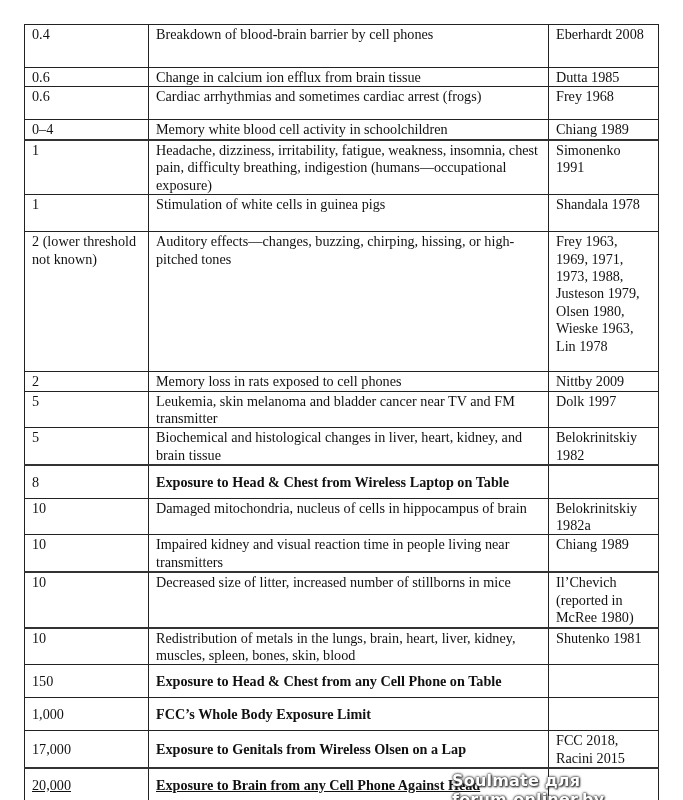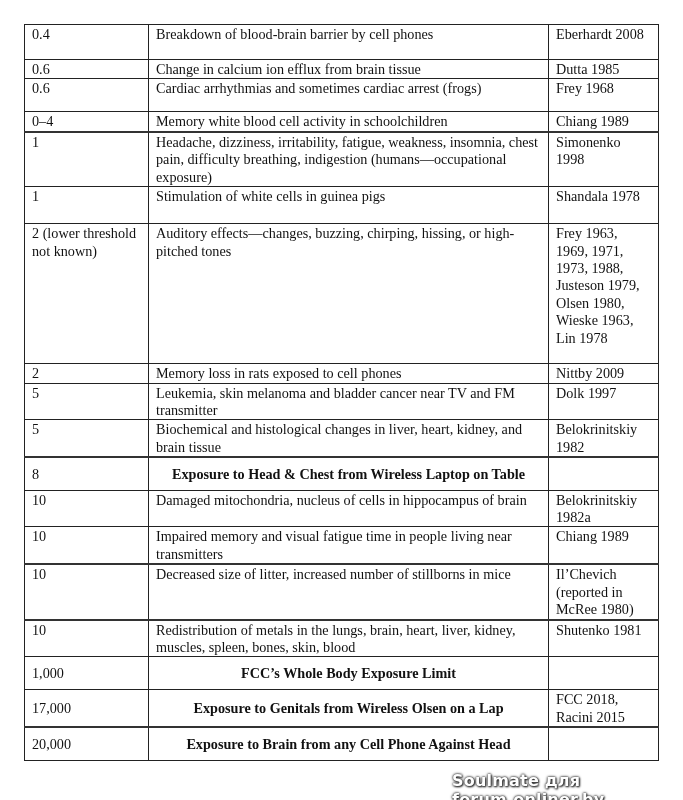--- a/index.html
+++ b/index.html
@@ -5,38 +5,38 @@
     html, body { margin: 0; padding: 0; background: #ffffff; }
     body { width: 683px; height: 800px; position: relative; overflow: hidden;
            font-family: "Liberation Serif", "DejaVu Serif", serif; color: #111; }
     .tbl { position: absolute; left: 24px; top: 24px; width: 634px;
            border-collapse: collapse; table-layout: fixed; font-size: 14.2px; line-height: 17.4px; }
     .tbl td { border: 1px solid #222; vertical-align: top; padding: 1px 7px 0 7px; }
     .tbl col.c1 { width: 124px; }
     .tbl col.c2 { width: 400px; }
     .tbl col.c3 { width: 110px; }
     .tbl tr.hl td { vertical-align: middle; }
-    .tbl tr.hl td.desc { font-weight: bold; text-align: center; }
+    .tbl tr.hl td.desc { font-weight: bold; text-align: left; }
     .tbl tr.thick td { border-top: 2px solid #333; }
     .watermark { position: absolute; left: 452px; top: 771px;
                  font-family: "DejaVu Sans", sans-serif; font-weight: bold; font-size: 16px;
                  color: #ffffff; letter-spacing: 0.2px;
                  text-shadow: 0 0 2px #333, 0 0 3px #333, 1px 1px 2px #222; }
   </style>
 </head>
 <body>
 
 <table class="tbl">
   <colgroup>
       <col class="c1">
       <col class="c2">
       <col class="c3">
     </colgroup>
   <tbody id="tbody">
-      <tr style="height: 35px;">
+      <tr style="height: 43px;">
         <td>0.4</td>
         <td class="desc">Breakdown of blood-brain barrier by cell phones</td>
         <td>Eberhardt 2008</td>
       </tr>
       <tr style="height: 19px;">
         <td>0.6</td>
         <td class="desc">Change in calcium ion efflux from brain tissue</td>
         <td>Dutta 1985</td>
       </tr>
       <tr style="height: 33px;">
@@ -45,21 +45,21 @@
         <td>Frey 1968</td>
       </tr>
       <tr style="height: 20px; font-family: Liberation Serif, serif;">
         <td>0–4</td>
         <td class="desc">Memory white blood cell activity in schoolchildren</td>
         <td>Chiang 1989</td>
       </tr>
       <tr class=" thick" style="height: 52px;">
         <td>1</td>
         <td class="desc">Headache, dizziness, irritability, fatigue, weakness, insomnia, chest pain, difficulty breathing, indigestion (humans—occupational exposure)</td>
-        <td>Simonenko 1998</td>
+        <td>Simonenko 1991</td>
       </tr>
       <tr style="height: 37px;">
         <td>1</td>
         <td class="desc">Stimulation of white cells in guinea pigs</td>
         <td>Shandala 1978</td>
       </tr>
       <tr style="height: 140px; padding-left: 11px;">
         <td>2 (lower threshold not known)</td>
         <td class="desc">Auditory effects—changes, buzzing, chirping, hissing, or high-pitched tones</td>
         <td>Frey 1963, 1969, 1971, 1973, 1988, Justeson 1979, Olsen 1980, Wieske 1963, Lin 1978</td>
@@ -84,44 +84,49 @@
         <td class="desc">Exposure to Head &amp; Chest from Wireless Laptop on Table</td>
         <td></td>
       </tr>
       <tr style="height: 36px;">
         <td>10</td>
         <td class="desc">Damaged mitochondria, nucleus of cells in hippocampus of brain</td>
         <td>Belokrinitskiy 1982a</td>
       </tr>
       <tr style="height: 35px;">
         <td>10</td>
-        <td class="desc">Impaired memory and visual fatigue time in people living near transmitters</td>
+        <td class="desc">Impaired kidney and visual reaction time in people living near transmitters</td>
         <td>Chiang 1989</td>
       </tr>
       <tr class=" thick" style="height: 53px;">
         <td>10</td>
         <td class="desc">Decreased size of litter, increased number of stillborns in mice</td>
         <td>Il’Chevich (reported in McRee 1980)</td>
       </tr>
       <tr class=" thick" style="height: 36px;">
         <td>10</td>
         <td class="desc">Redistribution of metals in the lungs, brain, heart, liver, kidney, muscles, spleen, bones, skin, blood</td>
         <td>Shutenko 1981</td>
       </tr>
       <tr class="hl" style="height: 33px;">
+        <td>150</td>
+        <td class="desc">Exposure to Head &amp; Chest from any Cell Phone on Table</td>
+        <td></td>
+      </tr>
+      <tr class="hl" style="height: 33px;">
         <td>1,000</td>
         <td class="desc">FCC’s Whole Body Exposure Limit</td>
         <td></td>
       </tr>
       <tr class="hl" style="height: 34px; padding-left: 31px;">
         <td>17,000</td>
         <td class="desc">Exposure to Genitals from Wireless Olsen on a Lap</td>
         <td>FCC 2018, Racini 2015</td>
       </tr>
-      <tr class="hl thick" style="height: 33px;">
+      <tr class="hl thick" style="height: 33px; text-decoration: underline;">
         <td>20,000</td>
         <td class="desc">Exposure to Brain from any Cell Phone Against Head</td>
         <td></td>
       </tr>
     </tbody>
 </table>
 
 <div class="watermark">Soulmate для forum.onliner.by</div>
 
 </body></html>

